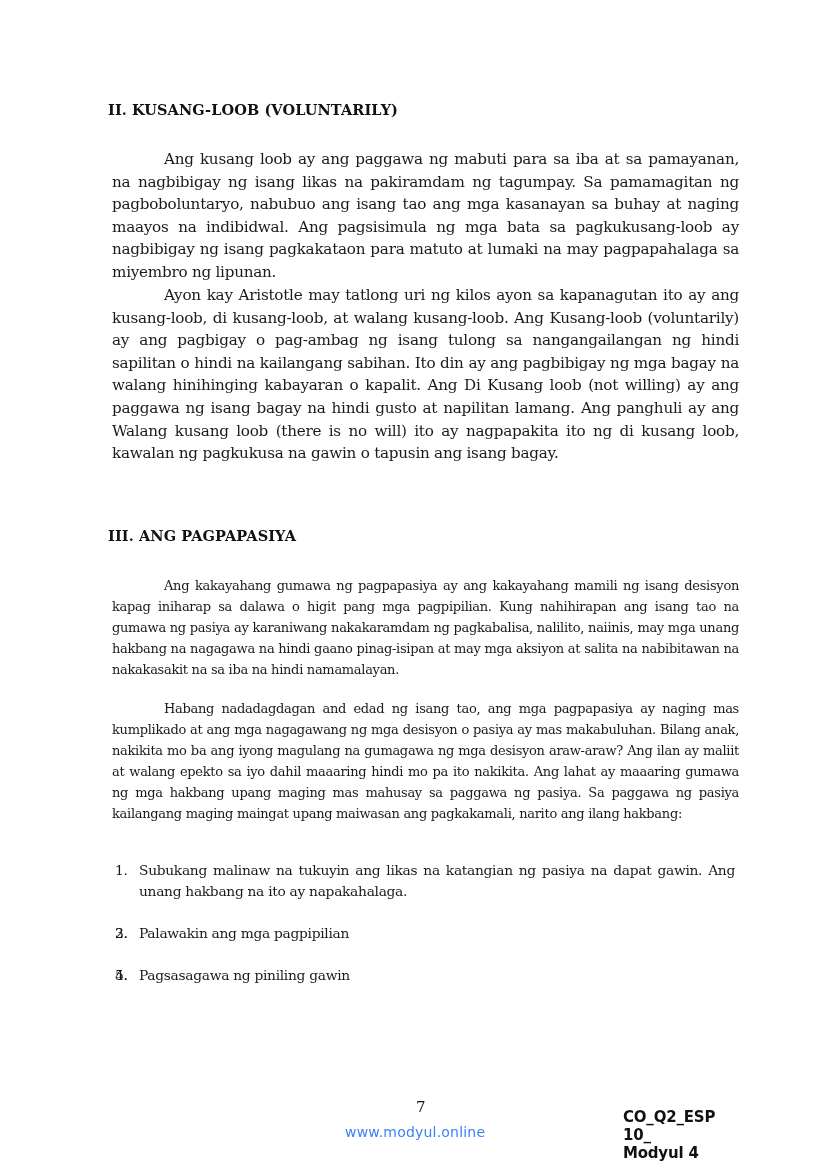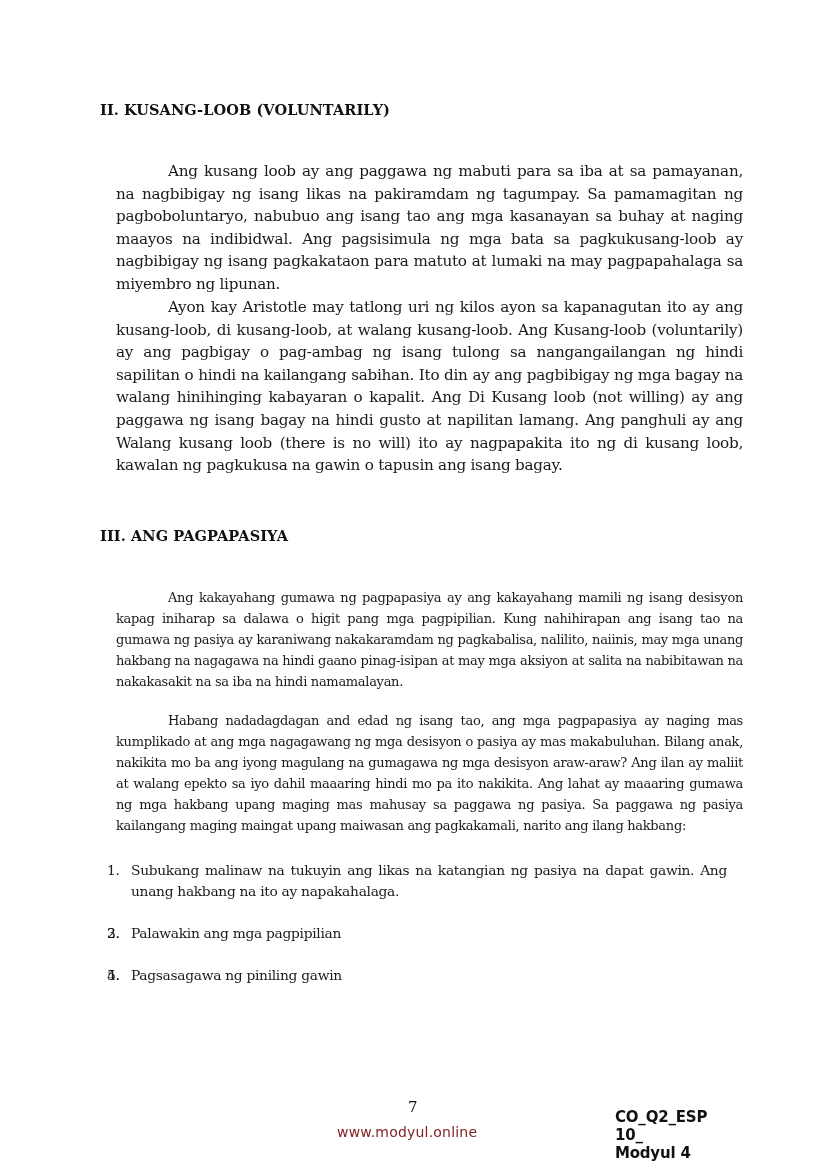--- a/index.html
+++ b/index.html
@@ -1,36 +1,36 @@
 <!DOCTYPE html>
 <html><head>
 <meta charset="utf-8">
 <style>
   html, body { margin: 0; padding: 0; background: #ffffff; }
   body { width: 826px; height: 1169px; position: relative; overflow: hidden; }
-  .page { position: absolute; left: 0; top: 0; width: 681px; height: 1169px; background: #fff; }
+  .page { position: absolute; left: 8px; top: 0; width: 681px; height: 1169px; background: #fff; }
   .heading {
     position: absolute; left: 100px;
     font-family: "DejaVu Serif", serif; font-weight: bold; font-size: 14.5px;
     color: #111; letter-spacing: 0.1px;
   }
   .para {
     position: absolute; left: 100px; width: 627px;
     font-family: "DejaVu Serif", serif; color: #1a1a1a;
-    text-align: justify; text-indent: 52px; margin: 16px;
+    text-align: justify; text-indent: 52px; margin: 4px;
   }
   .p-lg { font-size: 15.2px; line-height: 22.6px; letter-spacing: -0.25px; word-spacing: 0px; }
   .p-sm { font-size: 13px; line-height: 21px; letter-spacing: -0.3px; }
   .list { position: absolute; left: 100px; width: 627px; margin: 0; padding: 0; list-style: none;
           font-family: "DejaVu Serif", serif; font-size: 13.8px; line-height: 21px; color: #1a1a1a; letter-spacing: -0.3px; }
   .list li { position: relative; padding-left: 31px; text-align: justify; }
   .list .num { position: absolute; left: 7px; top: 0; }
   .footer-page { position: absolute; left: 408px; top: 1098px; font-family: "DejaVu Serif", serif; font-size: 15px; color: #111; }
   .footer-code { position: absolute; left: 583px; top: 1108px; font-family: "DejaVu Sans", sans-serif; font-weight: bold; font-size: 15px; color: #111; letter-spacing: -0.2px; margin-left: 32px; }
-  .footer-url { position: absolute; left: 337px; top: 1124px; font-family: "DejaVu Sans", sans-serif; font-size: 14px; color: #7f1d1d; letter-spacing: 0.2px; }
+  .footer-url { position: absolute; left: 337px; top: 1124px; font-family: "DejaVu Sans", sans-serif; font-size: 14px; color: #3b82f6; letter-spacing: 0.2px; }
 </style>
 </head>
 <body>
 
 <div class="page">
 
   <div class="heading" style="top:101px;">II. KUSANG-LOOB (VOLUNTARILY)</div>
 
   <p class="para p-lg" style="top:144px;">Ang kusang loob ay ang paggawa ng mabuti para sa iba at sa pamayanan, na nagbibigay ng isang likas na pakiramdam ng tagumpay. Sa pamamagitan ng pagboboluntaryo, nabubuo ang isang tao ang mga kasanayan sa buhay at naging maayos na indibidwal. Ang pagsisimula ng mga bata sa pagkukusang-loob ay nagbibigay ng isang pagkakataon para matuto at lumaki na may pagpapahalaga sa miyembro ng lipunan.</p>
 

